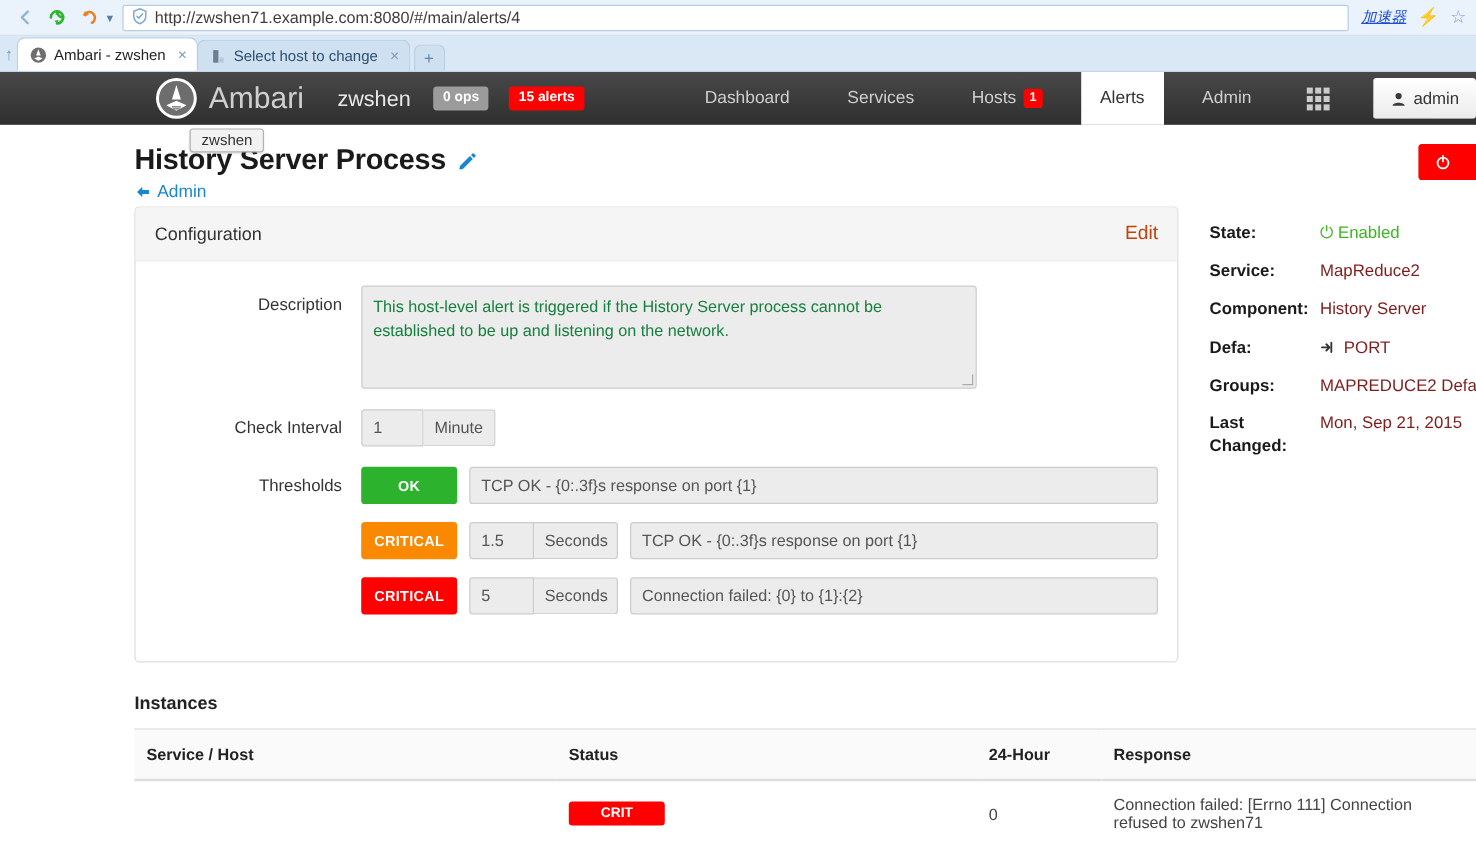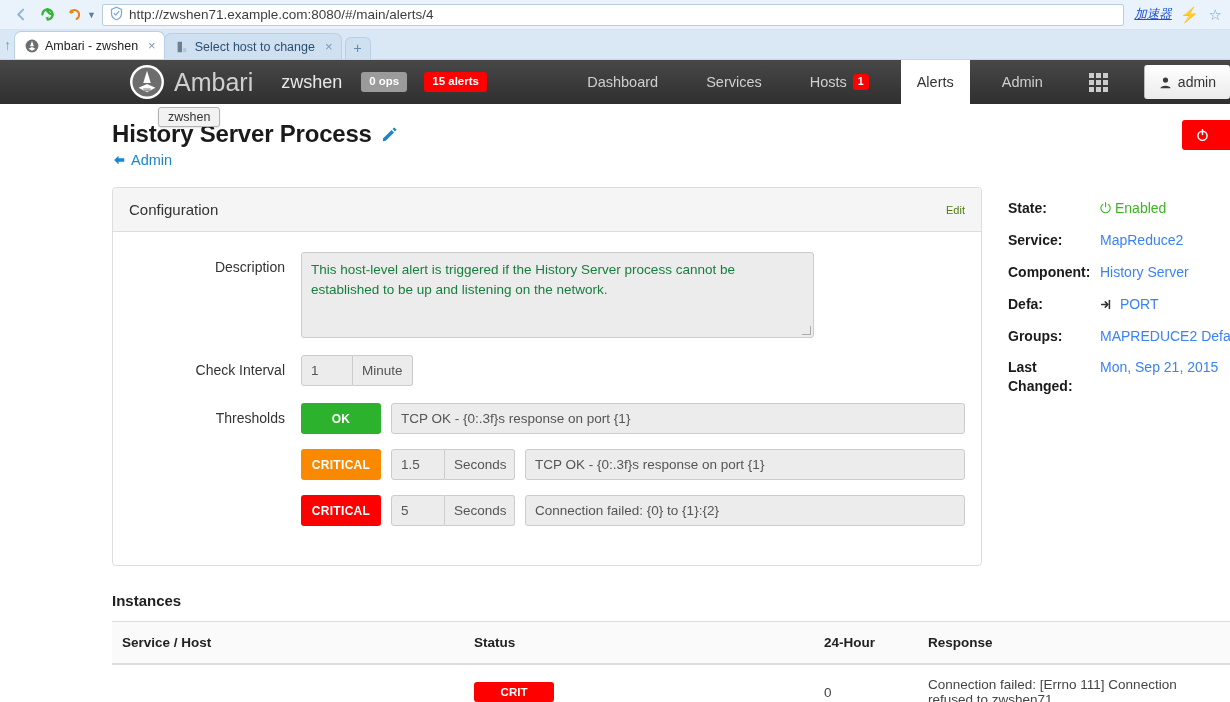--- a/index.html
+++ b/index.html
@@ -117,32 +117,32 @@
     box-shadow:0 1px 2px rgba(0,0,0,.12);
   }
 
   #disable-btn {
     position:absolute; right:0; top:16px;
     background:#ff0000; color:#fff; font-size:14px; font-weight:normal;
     padding:8px 14px; border-radius:3px 0 0 3px; white-space:nowrap;
     display:flex; align-items:center; gap:7px; width:48px; overflow:hidden;
   }
 
-  #body-cols { display:flex; gap:26px; margin-top:16px; }
+  #body-cols { display:flex; gap:26px; }
   #left-col { width:870px; flex:0 0 auto; }
   #right-col { flex:1 1 auto; padding-top:12px; overflow:hidden; }
 
   
   #config-panel { border:1px solid #dddddd; border-radius:4px; background:#fff; }
   #config-head {
     background:#f5f5f5; border-bottom:1px solid #dddddd;
     padding:13px 16px; display:flex; align-items:center; border-radius:3px 3px 0 0;
   }
   #config-title { font-size:15px; color:#333; }
-  #config-edit { margin-left:auto; color:#4d7c0f; font-size:11px; }
+  #config-edit { margin-left:auto; color:#c2410c; font-size:16px; }
   #config-body { padding:20px 16px 22px 16px; }
 
   .form-row { display:flex; align-items:flex-start; margin-bottom:17px; }
   .form-label {
     width:172px; flex:0 0 auto; text-align:right; padding-right:16px;
     font-size:14px; color:#333; padding-top:7px;
   }
   .ctrl-static {
     background:#ececec; border:1px solid #cccccc; border-radius:3px;
     color:#555; font-size:13.5px; padding:7px 9px;
@@ -170,21 +170,21 @@
   .th-badge.warn { background:#fa8900; }
   .th-badge.crit { background:#ff0000; }
   .th-val { width:54px; flex:0 0 auto; margin-left:10px; }
   .th-unit { width:70px; flex:0 0 auto; border-left:none; border-radius:0 3px 3px 0; }
   .th-val.joined { border-radius:3px 0 0 3px; }
   .th-text { flex:1 1 auto; margin-left:10px; }
 
   
   .meta-row { display:flex; margin-bottom:13px; font-size:14px; line-height:1.35; }
   .meta-key { width:92px; flex:0 0 auto; font-weight:bold; color:#1a1a1a; }
-  .meta-val { flex:1 1 auto; color:#3b82f6; white-space:nowrap; }
+  .meta-val { flex:1 1 auto; color:#7f1d1d; white-space:nowrap; }
   .meta-val.enabled { color:#3cb521; }
   .power-glyph { font-size:14px; }
 
   
   #instances-title { font-size:15px; font-weight:bold; color:#222;
                      margin:26px 0 12px 0; }
   #instances-table { width:1118px; border-collapse:collapse; }
   #instances-table th {
     text-align:left; font-size:13.5px; color:#222; font-weight:bold;
     padding:13px 10px; background:#fafafa;

